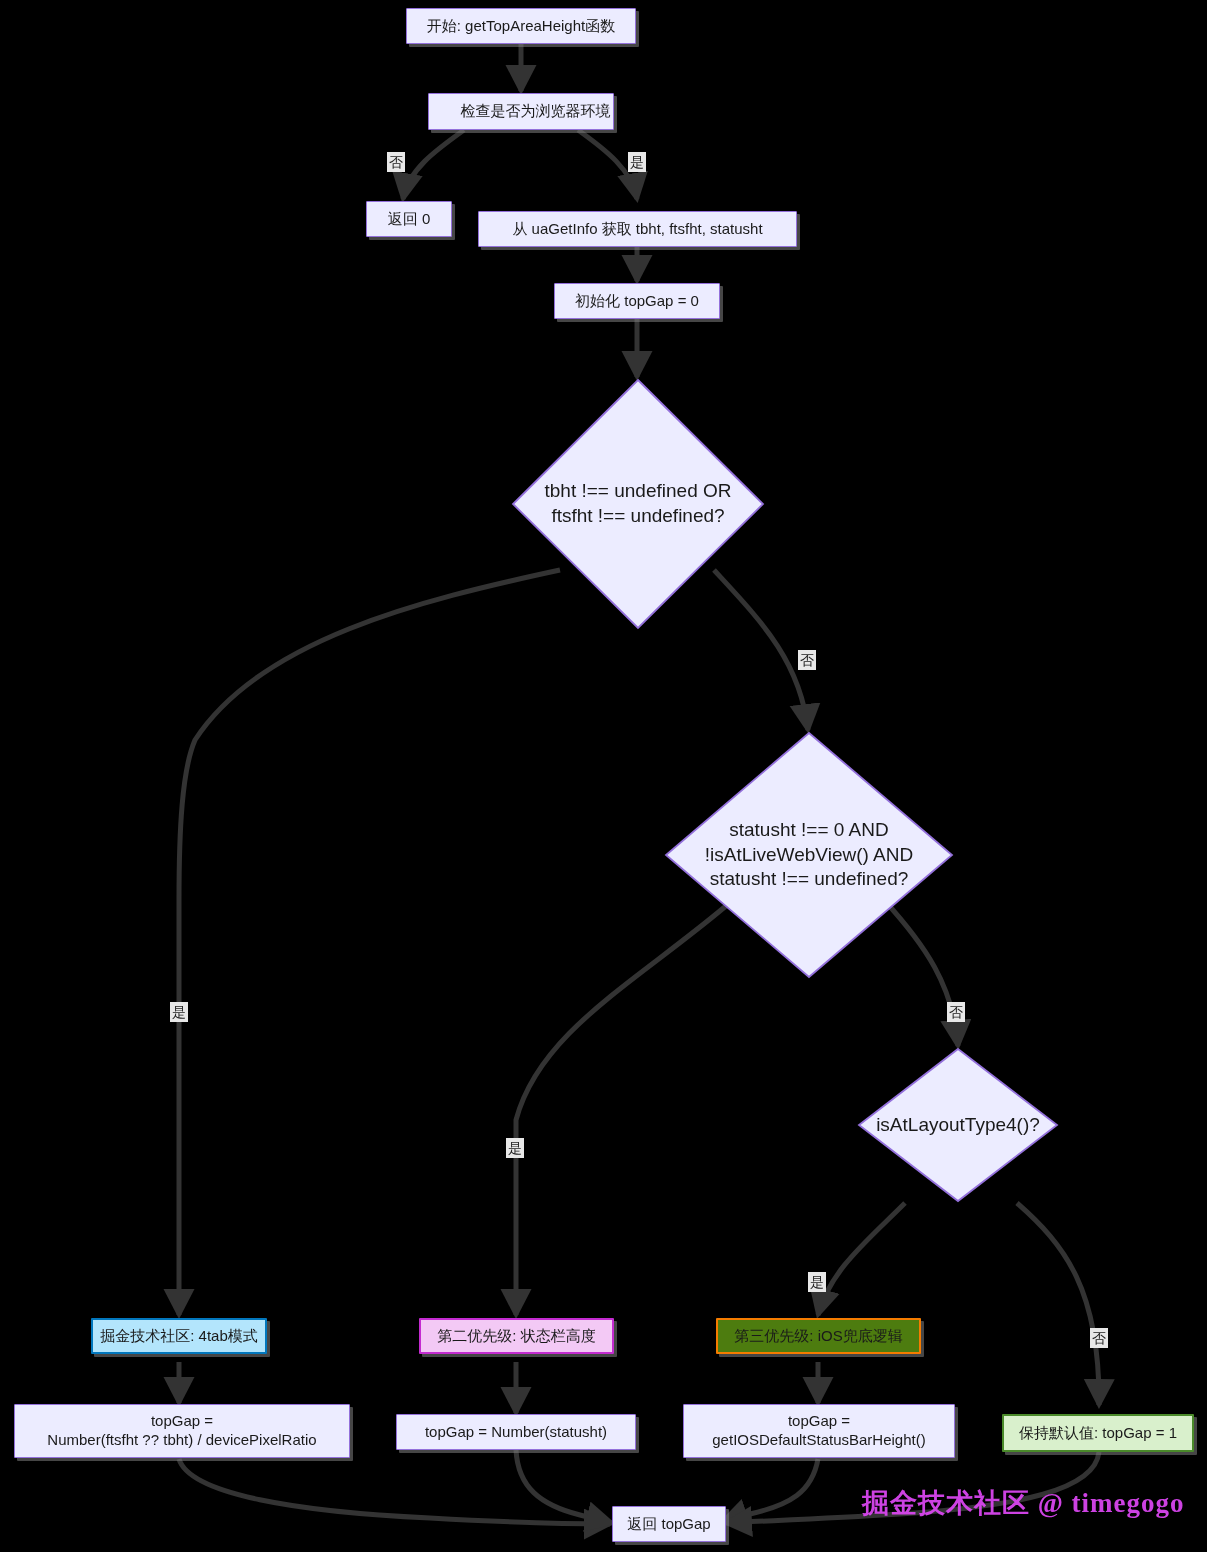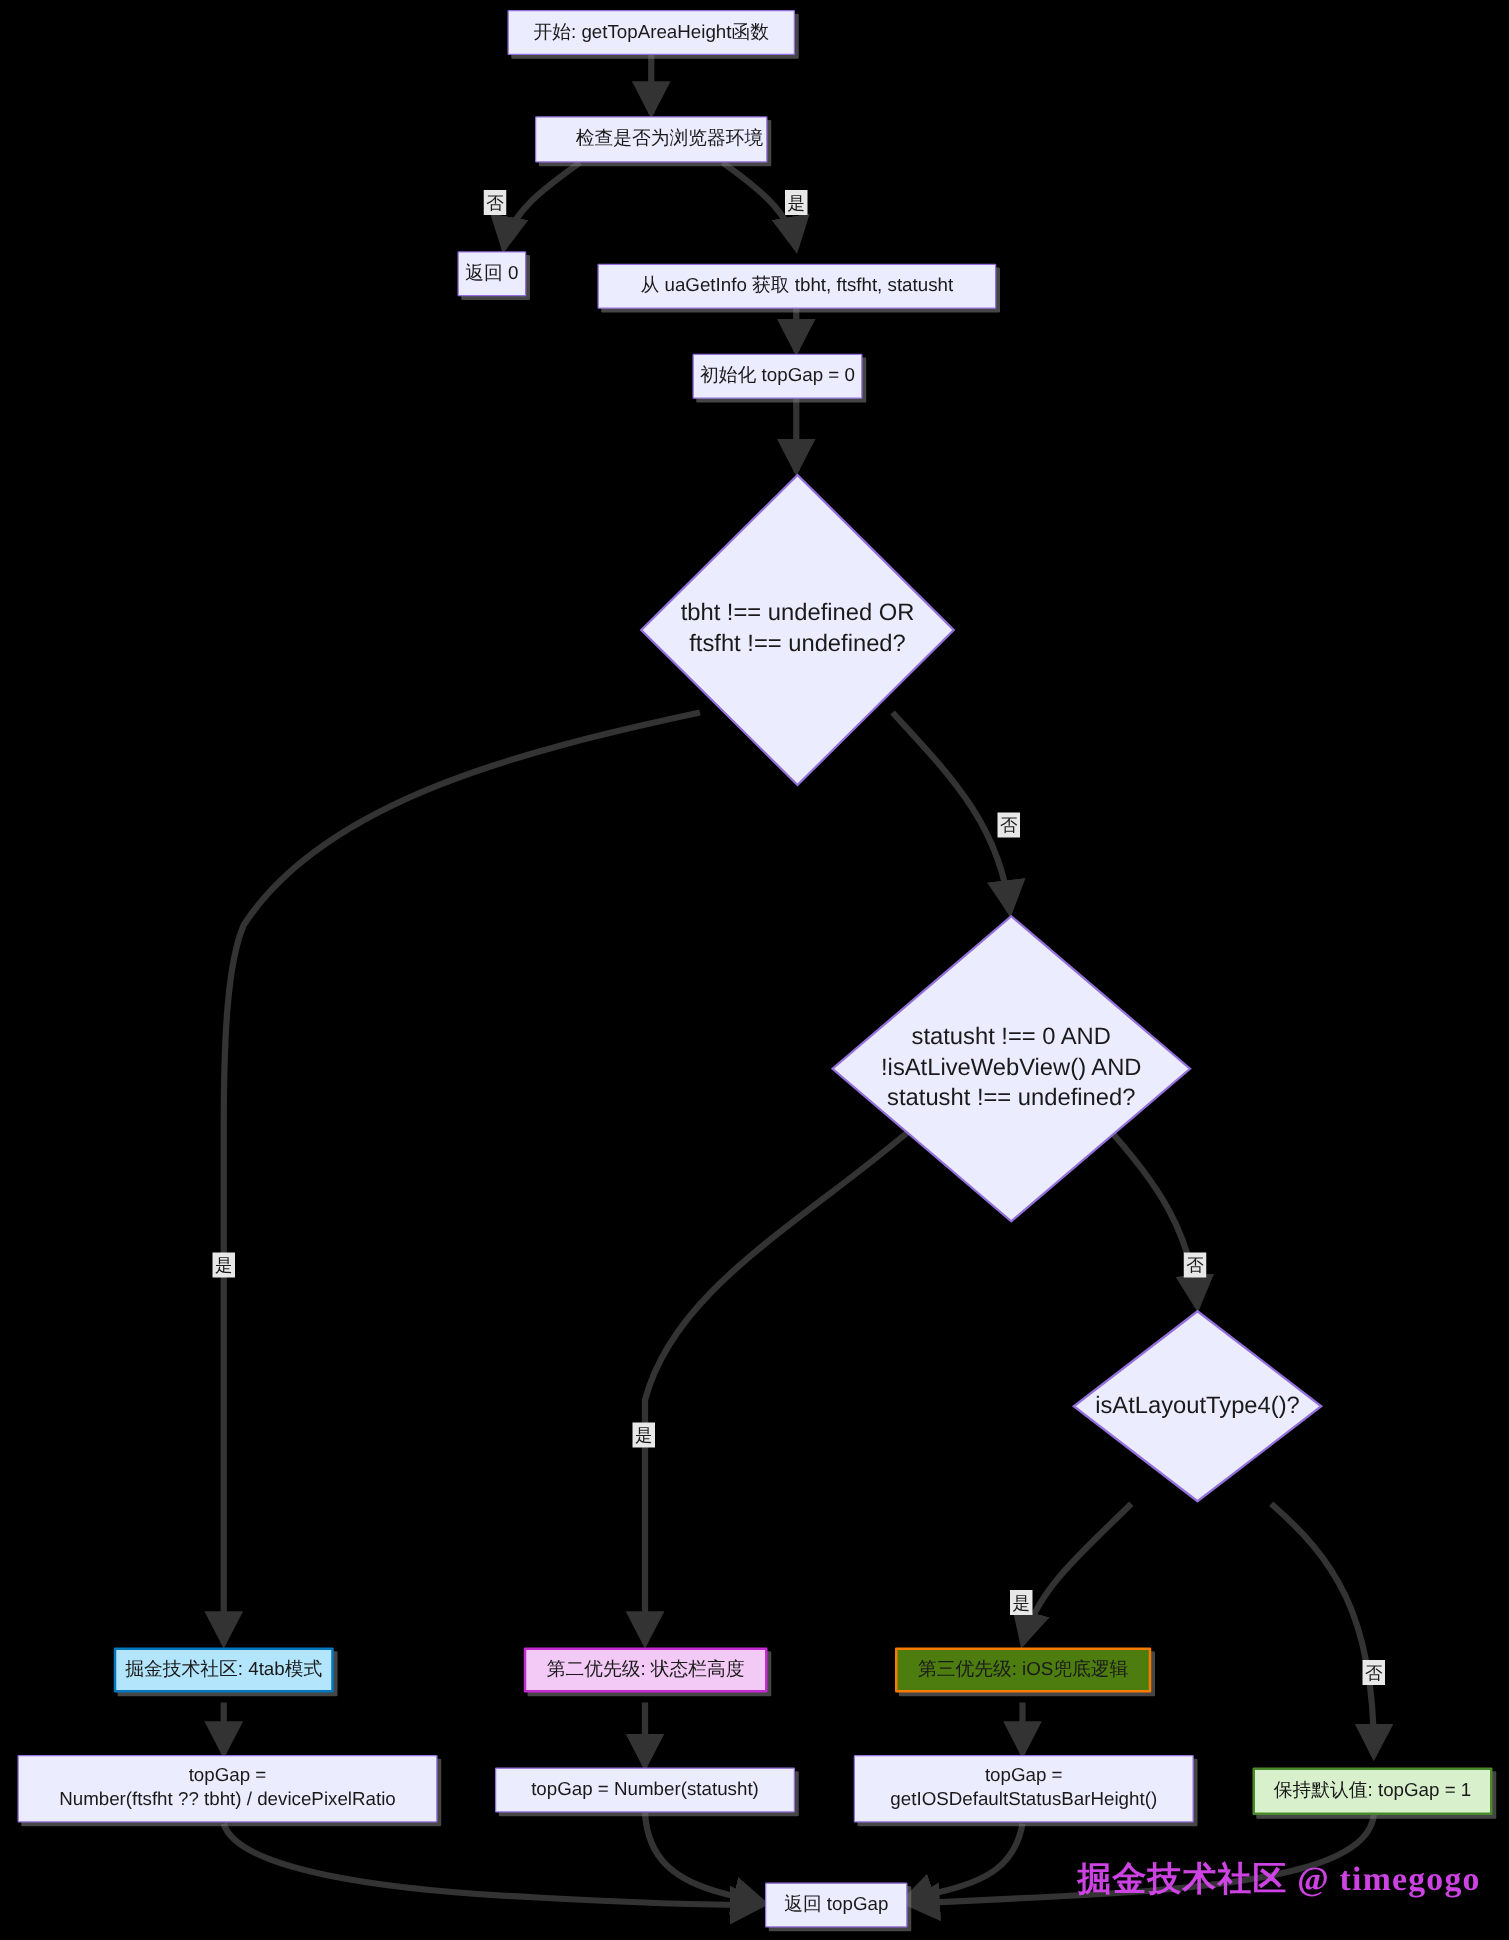--- a/index.html
+++ b/index.html
@@ -168,25 +168,25 @@
 
     <path class="edge-path" d="M818,1459 C812,1492 790,1505 750,1514 C735,1518 728,1520 722,1522" marker-end="url(#arrowhead)"></path>
 
     <path class="edge-path" d="M1099,1452 C1095,1490 1020,1506 900,1514 C820,1519 760,1521 726,1523" marker-end="url(#arrowhead)"></path>
   </svg>
 
   <div class="node rect" style="left:406px; top:8px; width:230px; height:36px;">开始: getTopAreaHeight函数</div>
 
   <div class="node rect" style="left:428px; top:93px; width:186px; height:37px;padding-left:41px;">检查是否为浏览器环境</div>
 
-  <div class="node rect" style="left:366px; top:201px; width:55px; height:36px;">返回 0</div>
+  <div class="node rect" style="left:366px; top:201px; width:86px; height:36px;">返回 0</div>
 
   <div class="node rect" style="left:478px; top:211px; width:319px; height:36px;">从 uaGetInfo 获取 tbht, ftsfht, statusht</div>
 
-  <div class="node rect" style="left:554px; top:283px; width:136px; height:36px;">初始化 topGap = 0</div>
+  <div class="node rect" style="left:554px; top:283px; width:166px; height:36px;">初始化 topGap = 0</div>
 
   <div class="diamond" style="left:511px; top:378px; width:254px; height:252px;">
     <svg class="dshape" viewBox="0 0 254 252" preserveAspectRatio="none">
       <polygon points="127,2 252,126 127,250 2,126" fill="#ececff" stroke="#9370db" stroke-width="1.8"></polygon>
     </svg>
     <div class="dlabel">tbht !== undefined OR
 ftsfht !== undefined?</div>
   </div>
 
   <div class="diamond" style="left:664px; top:731px; width:290px; height:248px;">

